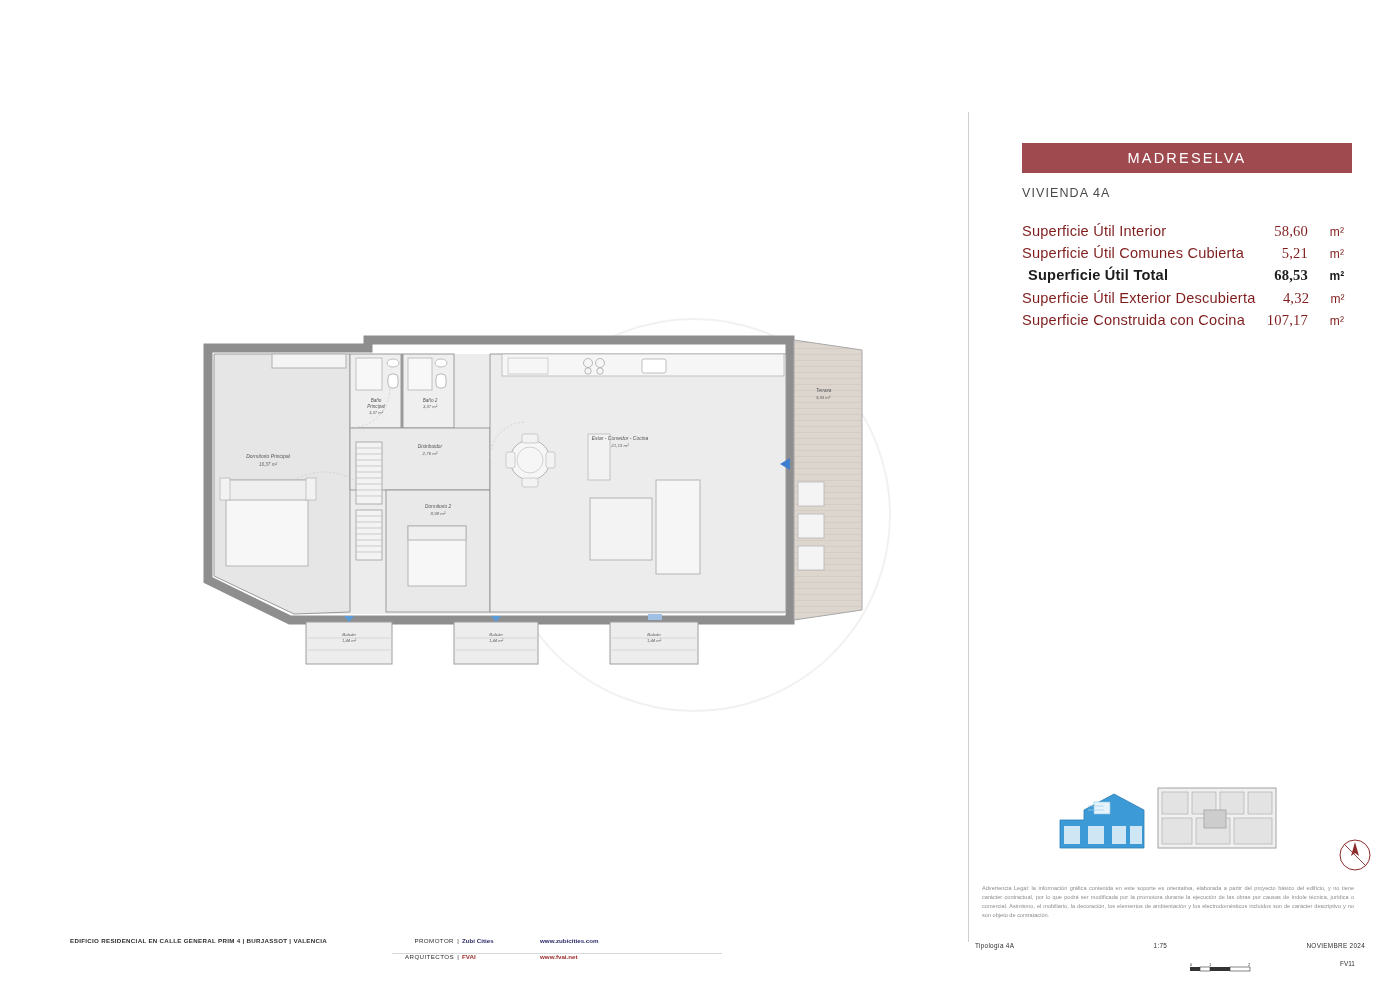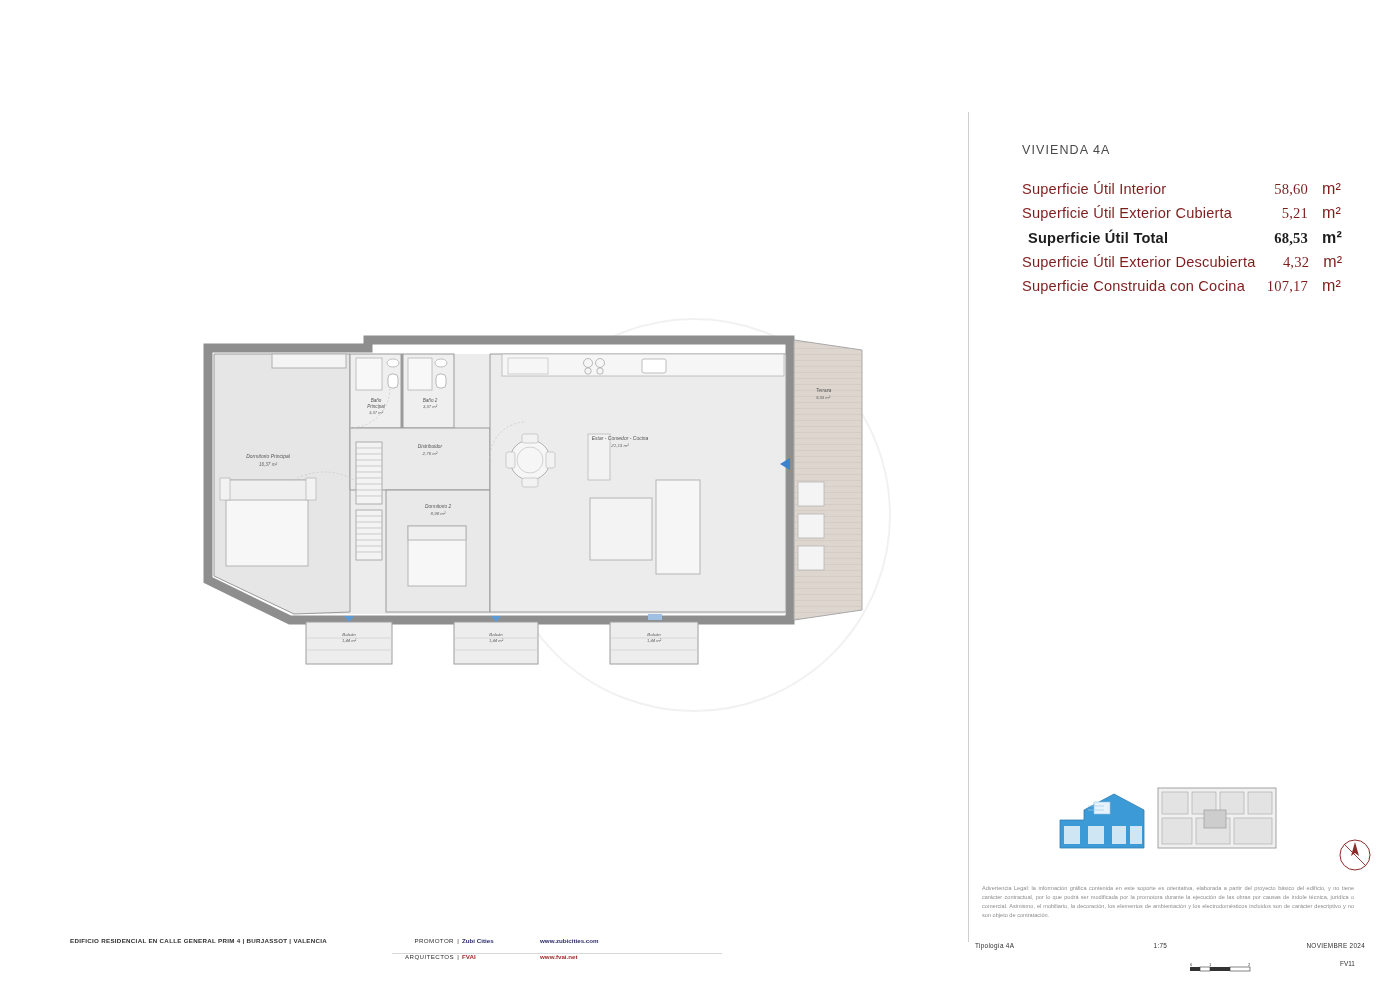--- a/index.html
+++ b/index.html
@@ -17,30 +17,30 @@
   }
 
   
   .panel{position:absolute;left:1022px;top:143px;width:330px;}
   .title-bar{
     background:#9e4a4f;color:#fff;height:30px;display:flex;
     align-items:center;justify-content:center;
     letter-spacing:2.2px;font-size:14.5px;
   }
   .subtitle{
-    margin-top:0;font-size:12.5px;letter-spacing:1.1px;color:#4a4a4a;
+    margin-top:13px;font-size:12.5px;letter-spacing:1.1px;color:#4a4a4a;
   }
   .areas{margin-top:20px;}
   .area-row{
     display:flex;align-items:baseline;font-size:14.6px;color:#7f1d1d;
     line-height:1.52;letter-spacing:.2px;
   }
   .area-row .lbl{flex:1;white-space:nowrap;}
   .area-row .val{width:56px;text-align:right;font-family:Liberation Serif, serif;}
-  .area-row .unit{width:30px;text-align:left;font-size:16px;padding-left:14px;}
+  .area-row .unit{width:30px;text-align:center;font-size:12px;padding-left:14px;}
   .area-row.total{font-weight:bold;color:#1d1d1d;margin-left:6px;}
 
   
   .watermark{
     position:absolute;left:497px;top:318px;width:390px;height:390px;
     border-radius:50%;border:2px solid #f1eef0;opacity:.85;
     display:flex;align-items:center;justify-content:center;
     color:#f0ecee;font-family:"Liberation Serif",serif;font-size:250px;
     font-style:italic;user-select:none;
   }
@@ -227,30 +227,33 @@
       <polygon points="301,286 311,286 306,292" fill="#5a9bd8"></polygon>
       <rect x="458" y="284" width="14" height="6" fill="#9fc0e2"></rect>
 
       <path d="M160,98 A40,40 0 0 0 200,58" fill="none" stroke="#c9c9c9" stroke-width=".8" stroke-dasharray="2,2"></path>
       <path d="M300,128 A36,36 0 0 1 336,92" fill="none" stroke="#c9c9c9" stroke-width=".8" stroke-dasharray="2,2"></path>
       <path d="M104,150 A60,60 0 0 1 164,150" fill="none" stroke="#c9c9c9" stroke-width=".8" stroke-dasharray="2,2"></path>
     </svg>
   </div>
 
   <div class="panel">
+    <div class="title-bar">
+      <span>MADRESELVA</span>
+    </div>
     <div class="subtitle">VIVIENDA 4A</div>
 
     <div class="areas">
       <div class="area-row">
         <span class="lbl">Superficie Útil Interior</span>
         <span class="val">58,60</span>
         <span class="unit">m²</span>
       </div>
       <div class="area-row">
-        <span class="lbl">Superficie Útil Exterior Cubierta</span>
+        <span class="lbl">Superficie Útil Comunes Cubierta</span>
         <span class="val">5,21</span>
         <span class="unit">m²</span>
       </div>
       <div class="area-row total">
         <span class="lbl">Superficie Útil Total</span>
         <span class="val">68,53</span>
         <span class="unit">m²</span>
       </div>
       <div class="area-row">
         <span class="lbl">Superficie Útil Exterior Descubierta</span>

